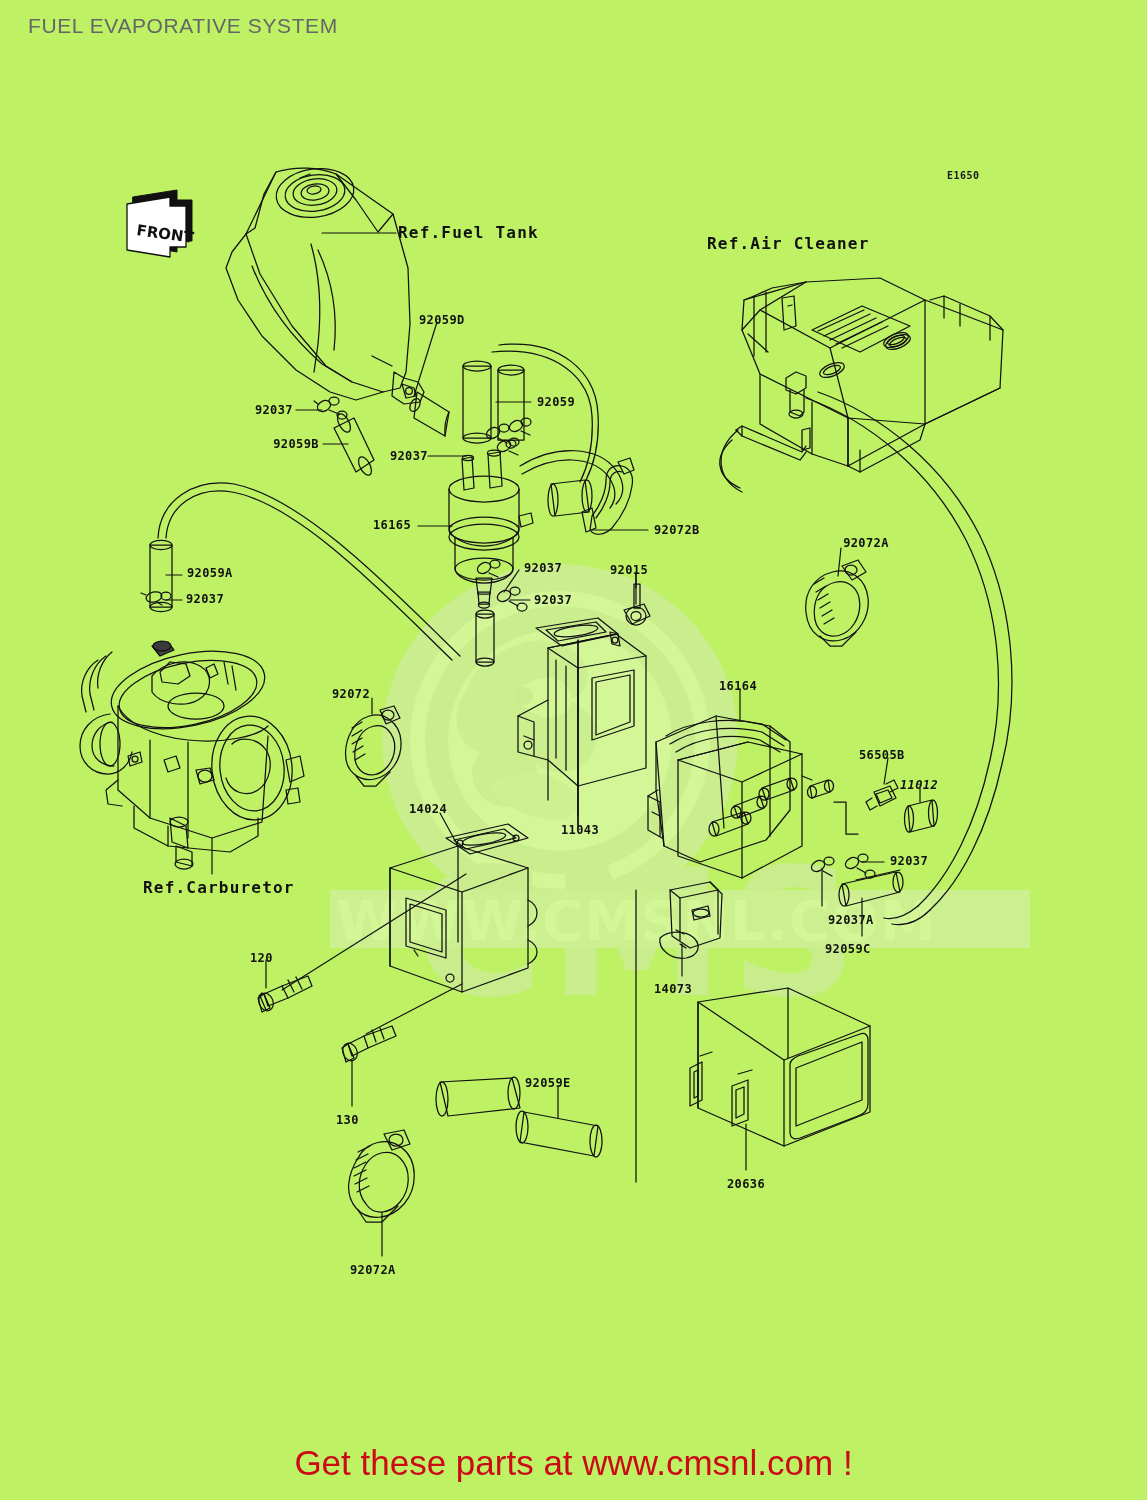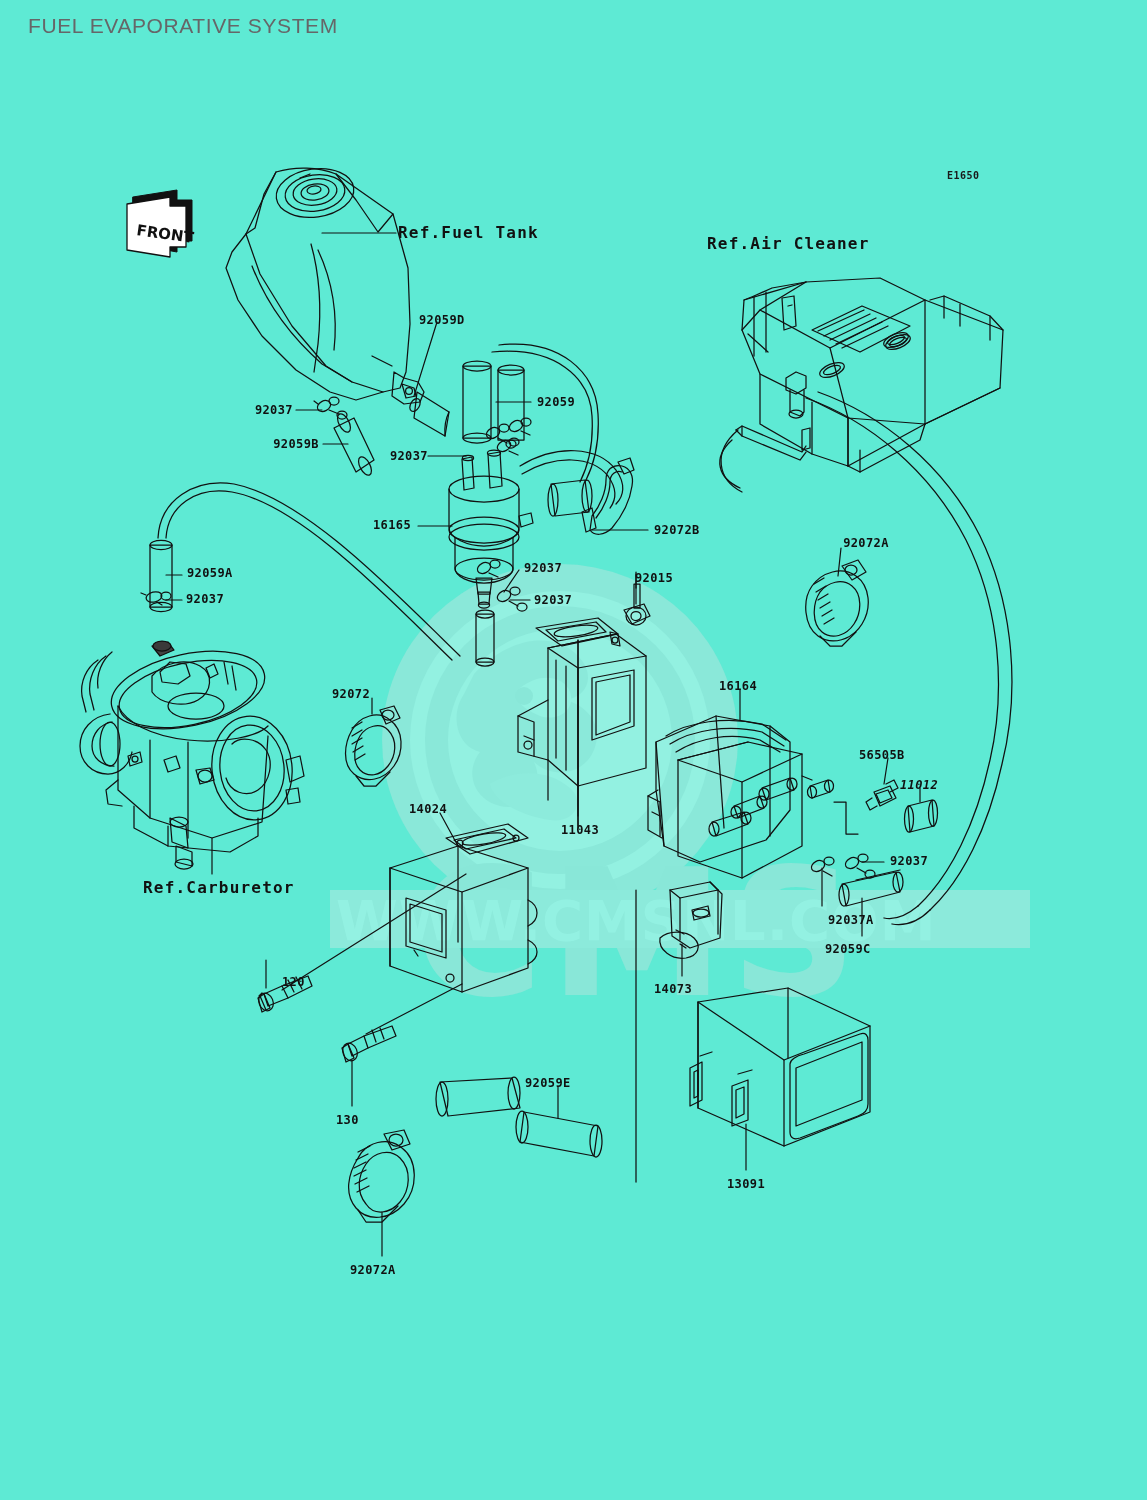--- a/index.html
+++ b/index.html
@@ -10,21 +10,21 @@
   body {
     width: 1147px;
     height: 1500px;
     position: relative;
     font-family: "Liberation Sans", sans-serif;
     overflow: hidden;
   }
   #page {
     position: absolute;
     inset: 0;
-    background: #5eead4;
+    background: #bef264;
   }
   #title {
     position: absolute;
     left: 28px;
     top: 14px;
     font-size: 21px;
     letter-spacing: 0.6px;
     color: #666668;
     font-family: "Liberation Sans", sans-serif;
     white-space: nowrap;
@@ -753,37 +753,38 @@
       <div class="lbl" style="left:419px; top:314px;">92059D</div>
       <div class="lbl" style="left:537px; top:396px;">92059</div>
       <div class="lbl right" style="left:293px; top:404px;">92037</div>
       <div class="lbl right" style="left:319px; top:438px;">92059B</div>
       <div class="lbl right" style="left:428px; top:450px;">92037</div>
       <div class="lbl" style="left:373px; top:519px;">16165</div>
       <div class="lbl" style="left:654px; top:524px;">92072B</div>
       <div class="lbl center" style="left:866px; top:537px;">92072A</div>
       <div class="lbl" style="left:187px; top:567px;">92059A</div>
       <div class="lbl" style="left:524px; top:562px;">92037</div>
-      <div class="lbl" style="left:635px; top:564px;margin-top:8px;">92015</div>
+      <div class="lbl" style="left:610px; top:564px;">92015</div>
       <div class="lbl" style="left:186px; top:593px;">92037</div>
       <div class="lbl" style="left:534px; top:594px;">92037</div>
       <div class="lbl" style="left:324px; top:688px;margin-left:8px;">92072</div>
       <div class="lbl" style="left:719px; top:680px;">16164</div>
       <div class="lbl" style="left:859px; top:749px;">56505B</div>
       <div class="lbl" style="left:900px; top:779px;font-style:italic;">11012</div>
       <div class="lbl" style="left:409px; top:803px;">14024</div>
       <div class="lbl" style="left:561px; top:824px;">11043</div>
       <div class="lbl" style="left:890px; top:855px;">92037</div>
       <div class="lbl" style="left:828px; top:914px;">92037A</div>
       <div class="lbl" style="left:825px; top:943px;">92059C</div>
-      <div class="lbl" style="left:250px; top:976px;margin-left:32px;">120</div>
+      <div class="lbl" style="left:250px; top:952px;">120</div>
       <div class="lbl" style="left:654px; top:983px;">14073</div>
       <div class="lbl" style="left:525px; top:1077px;">92059E</div>
       <div class="lbl" style="left:336px; top:1114px;">130</div>
-      <div class="lbl" style="left:727px; top:1178px;">13091</div>
+      <div class="lbl" style="left:727px; top:1178px;">20636</div>
       <div class="lbl" style="left:350px; top:1264px;">92072A</div>
 
     </div>
 
   </div>
 
+  <div id="footer">Get these parts at www.cmsnl.com !</div>
 
 </div>
 
 </body></html>

